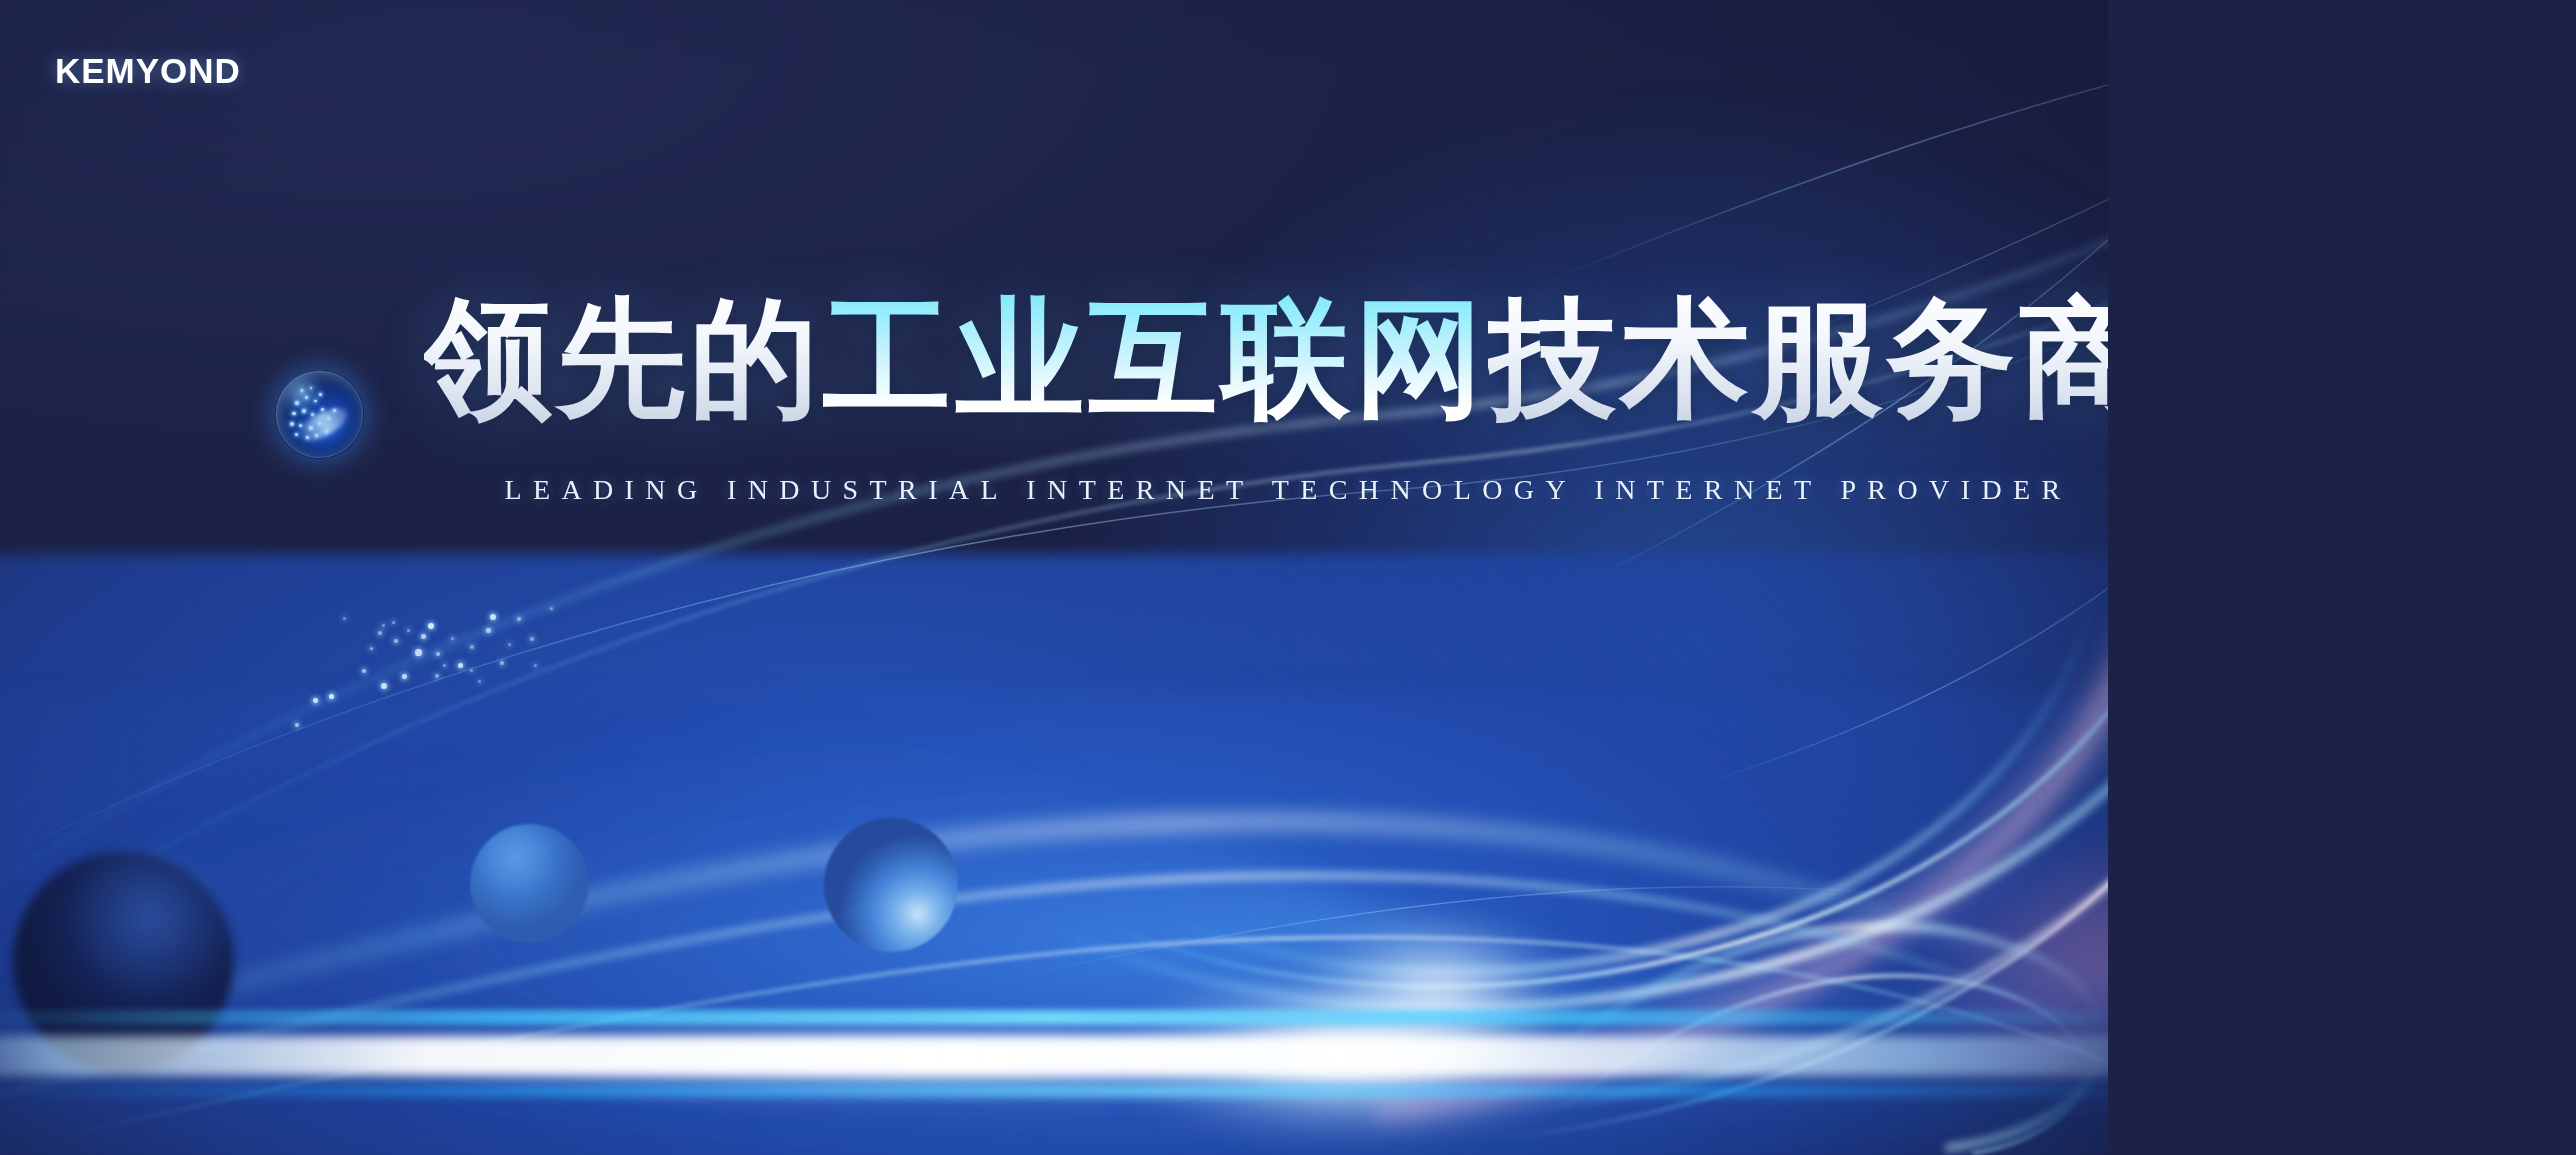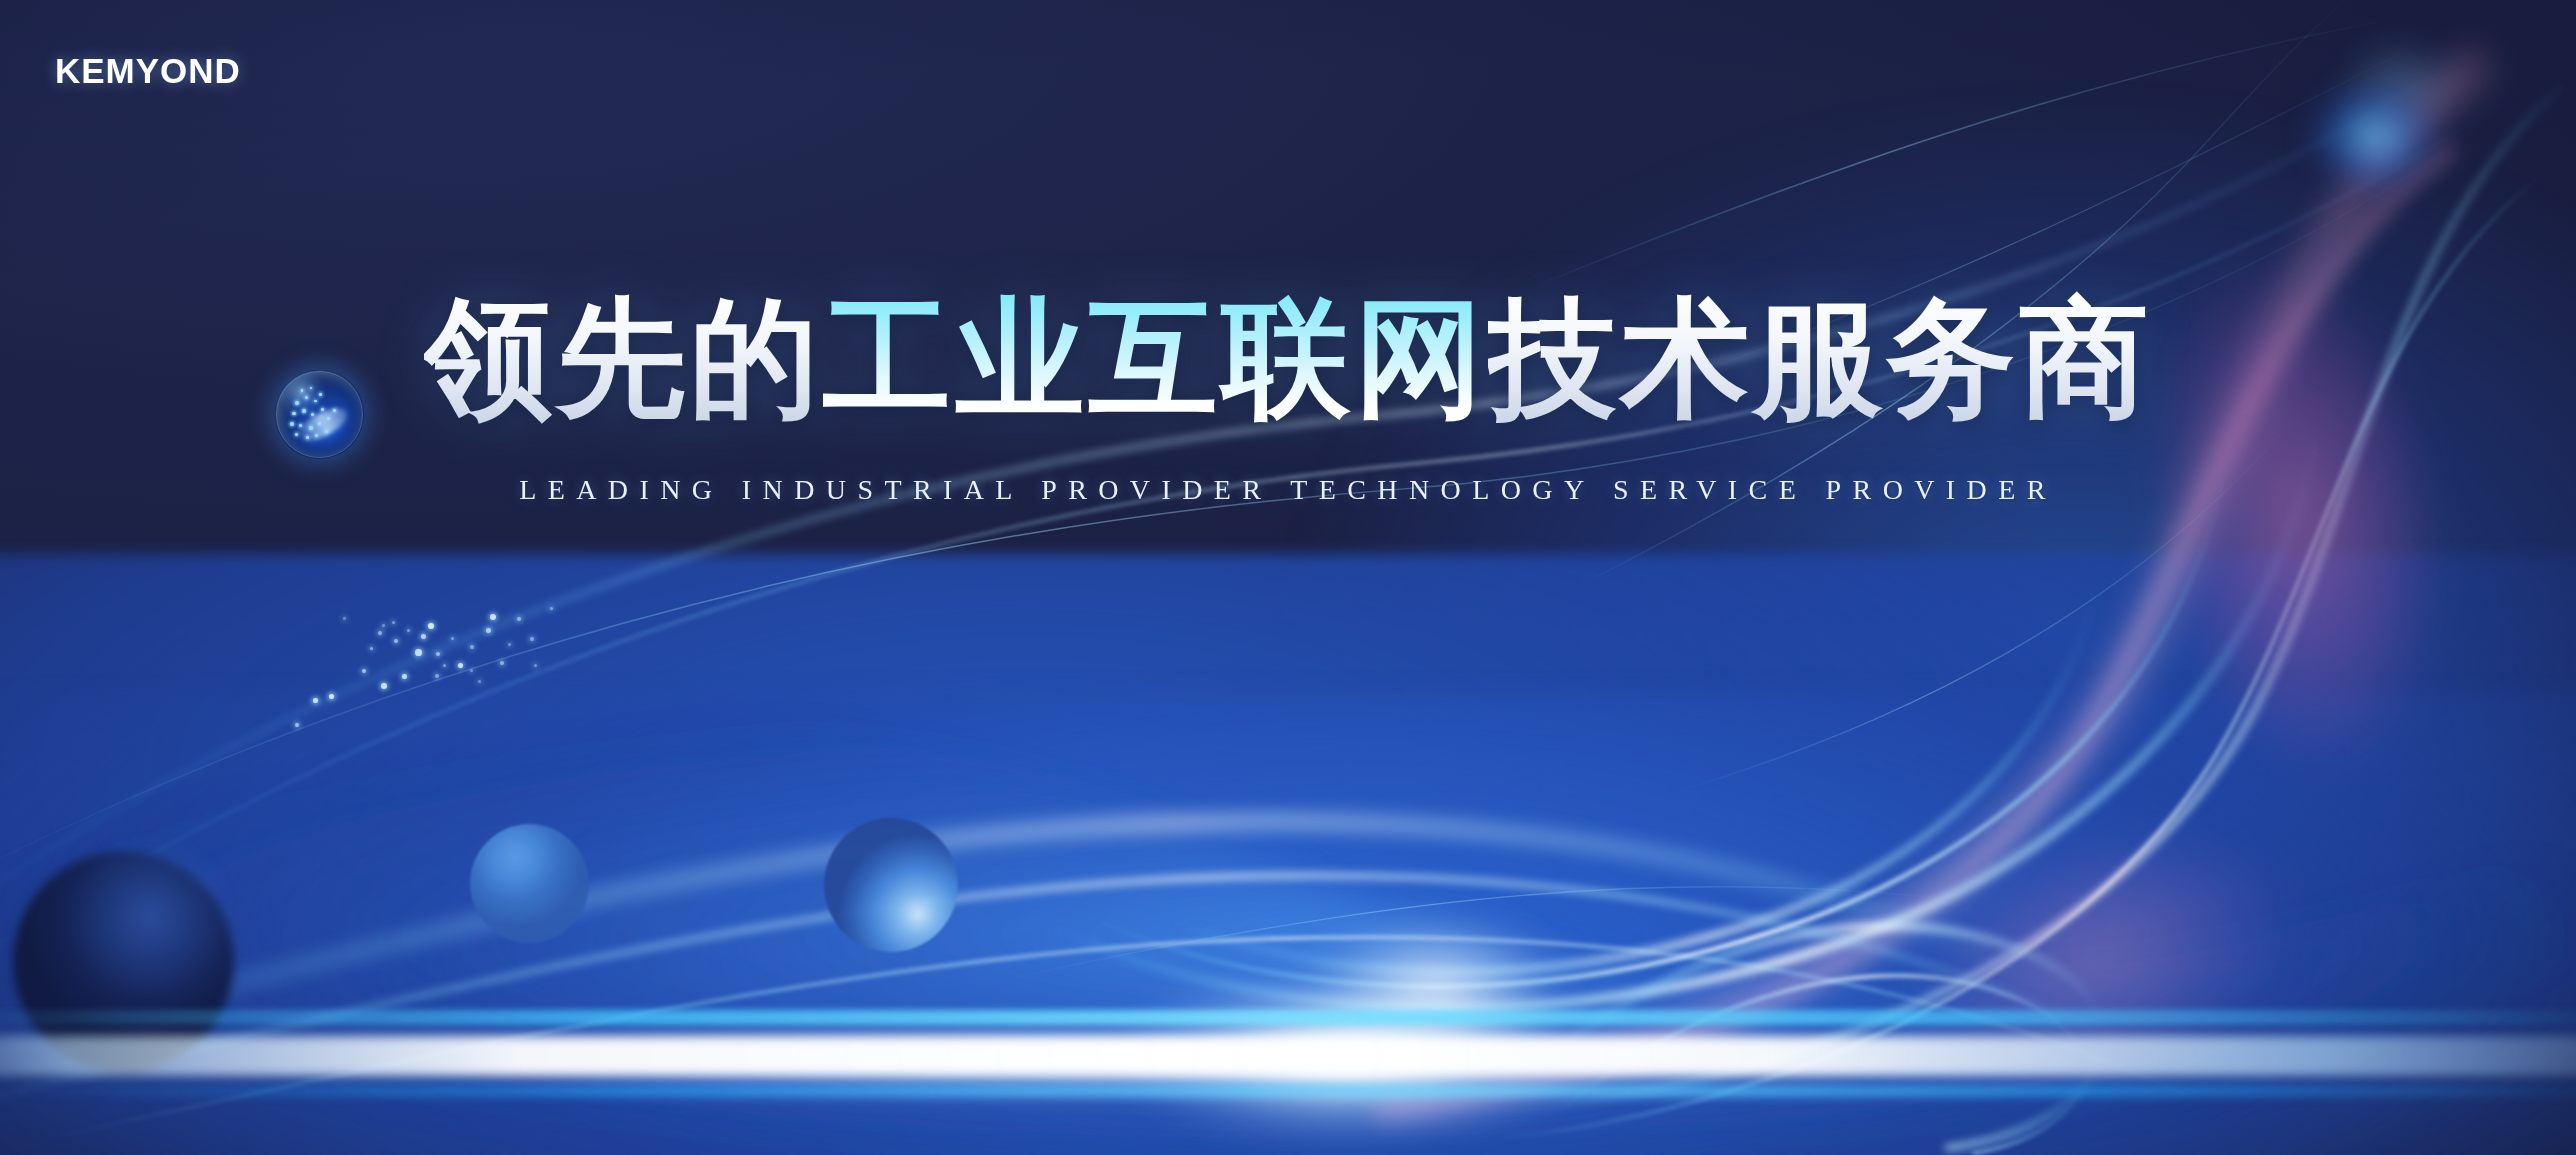--- a/index.html
+++ b/index.html
@@ -1,21 +1,21 @@
 <!DOCTYPE html>
 <html style="font-size:10.7px"><head>
 <meta charset="utf-8">
 <title>KEMYOND Banner</title>
 <style>
   * { margin:0; padding:0; box-sizing:border-box; }
   html,body { width:2576px; height:1155px; overflow:hidden; background:#1c2147; }
   body { font-family:"Liberation Sans", sans-serif; }
 
   #banner {
-    position:relative; width:2576px; height:1155px; overflow:hidden;
+    position:relative; width:2108px; height:1155px; overflow:hidden;
     background:
       radial-gradient(120% 90% at 18% 4%,  #232a55 0%, #1d2348 35%, #1a1f42 70%, #171c3c 100%);
   }
 
   
   .layer { position:absolute; pointer-events:none; }
 
   
   .bg-lower {
     left:-10%; top:48%; width:125%; height:62%;
@@ -367,17 +367,17 @@
     <div class="dot" style="left:44px; top:23px; width:2.7px;  height:2.7px;"></div>
     <div class="dot" style="left:58px; top:39px; width:2.7px;  height:2.7px;"></div>
   </div>
 
   <div class="layer vignette"></div>
 
   <div id="logo">KEMYOND</div>
 
   <div id="headline"><span class="w">领先的</span><span class="c">工业互联网</span><span class="w">技术服务商</span></div>
 
-  <div id="subtitle">LEADING INDUSTRIAL PROVIDER TECHNOLOGY SERVICE PROVIDER</div>
+  <div id="subtitle">LEADING INDUSTRIAL INTERNET TECHNOLOGY INTERNET PROVIDER</div>
 
 
 </div>
 
 
 </body></html>

